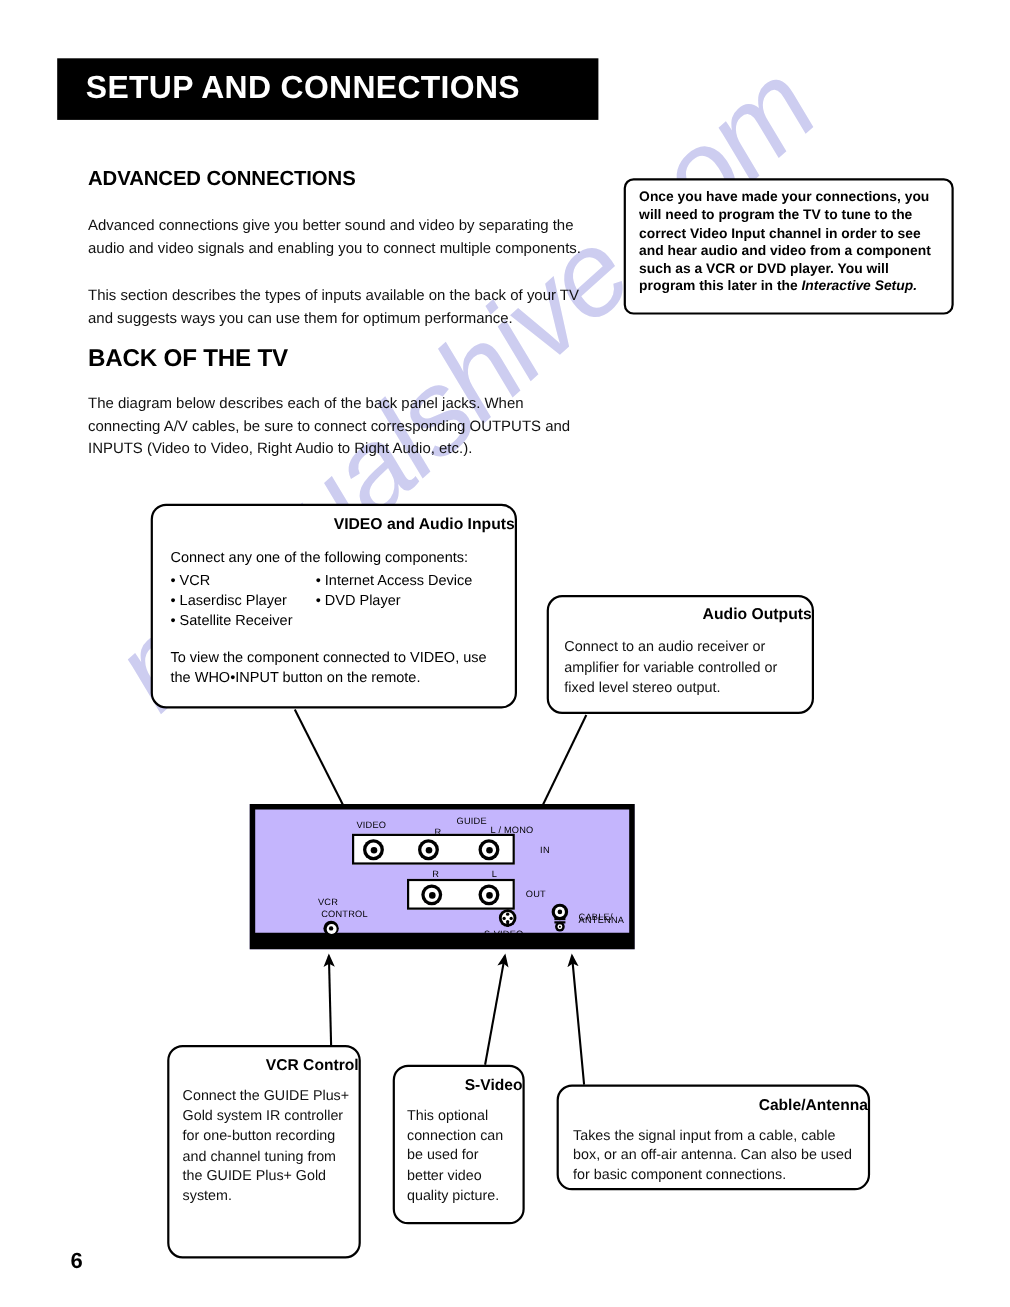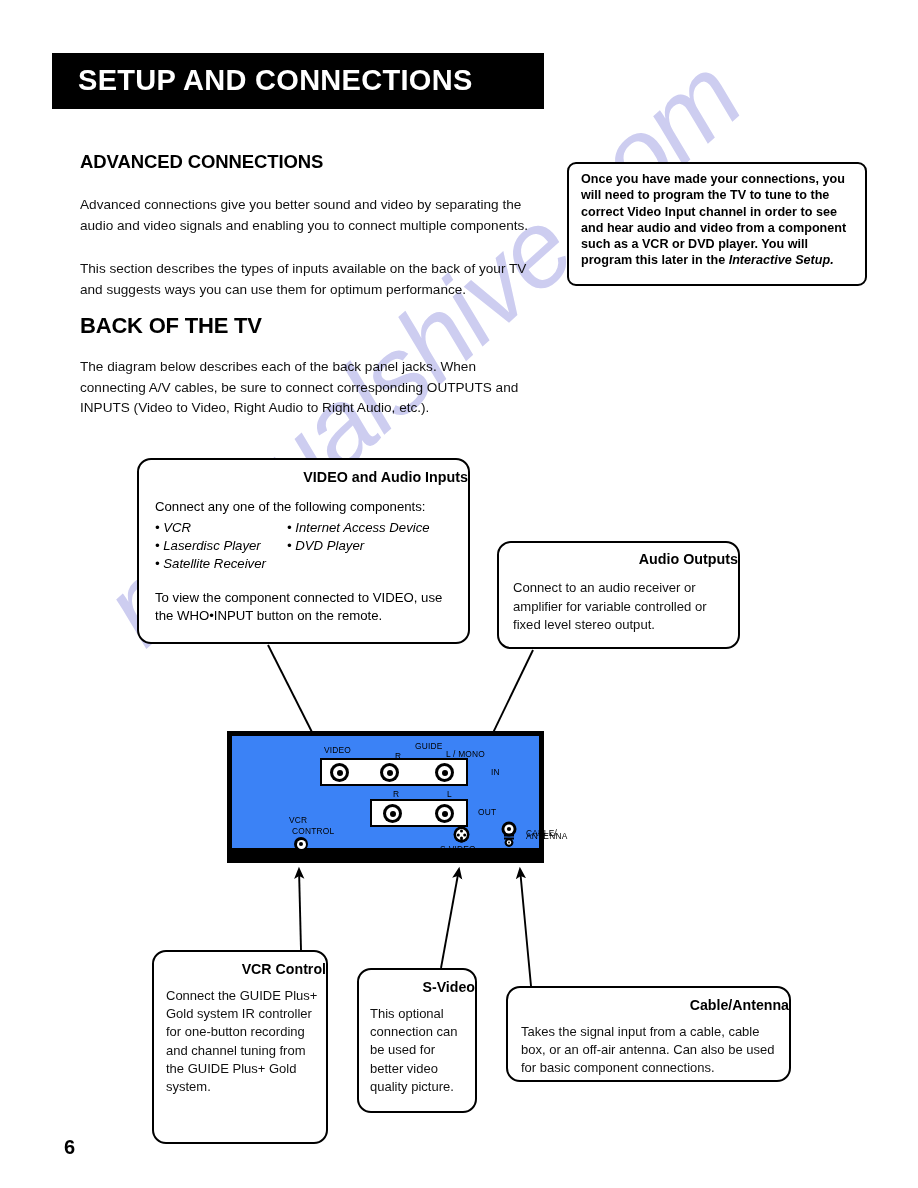--- a/index.html
+++ b/index.html
@@ -155,21 +155,20 @@
   }
   #box-video-inputs .c-intro {
     margin: 13px 0 0 16px;
     font-size: 13.2px;
     line-height: 18px;
   }
   #box-video-inputs .c-lists {
     position: relative;
     margin: 3px 0 0 0;
     height: 58px;
-    font-style: italic;
   }
   #box-video-inputs .col-a {
     position: absolute;
     left: 16px;
     top: 0;
     width: 140px;
   }
   #box-video-inputs .col-b {
     position: absolute;
     left: 148px;
@@ -271,23 +270,23 @@
     height: 1188px;
     z-index: 11;
     pointer-events: none;
   }
 
   
   #tv-panel {
     position: absolute;
     left: 227px;
     top: 731px;
-    width: 317px;
+    width: 350px;
     height: 132px;
-    background: #3b82f6;
+    background: #c4b5fd;
     border: 5px solid #000;
     border-bottom-width: 15px;
     box-sizing: border-box;
     z-index: 12;
   }
   .panel-label {
     position: absolute;
     font-size: 8.4px;
     font-weight: 500;
     color: #000;

